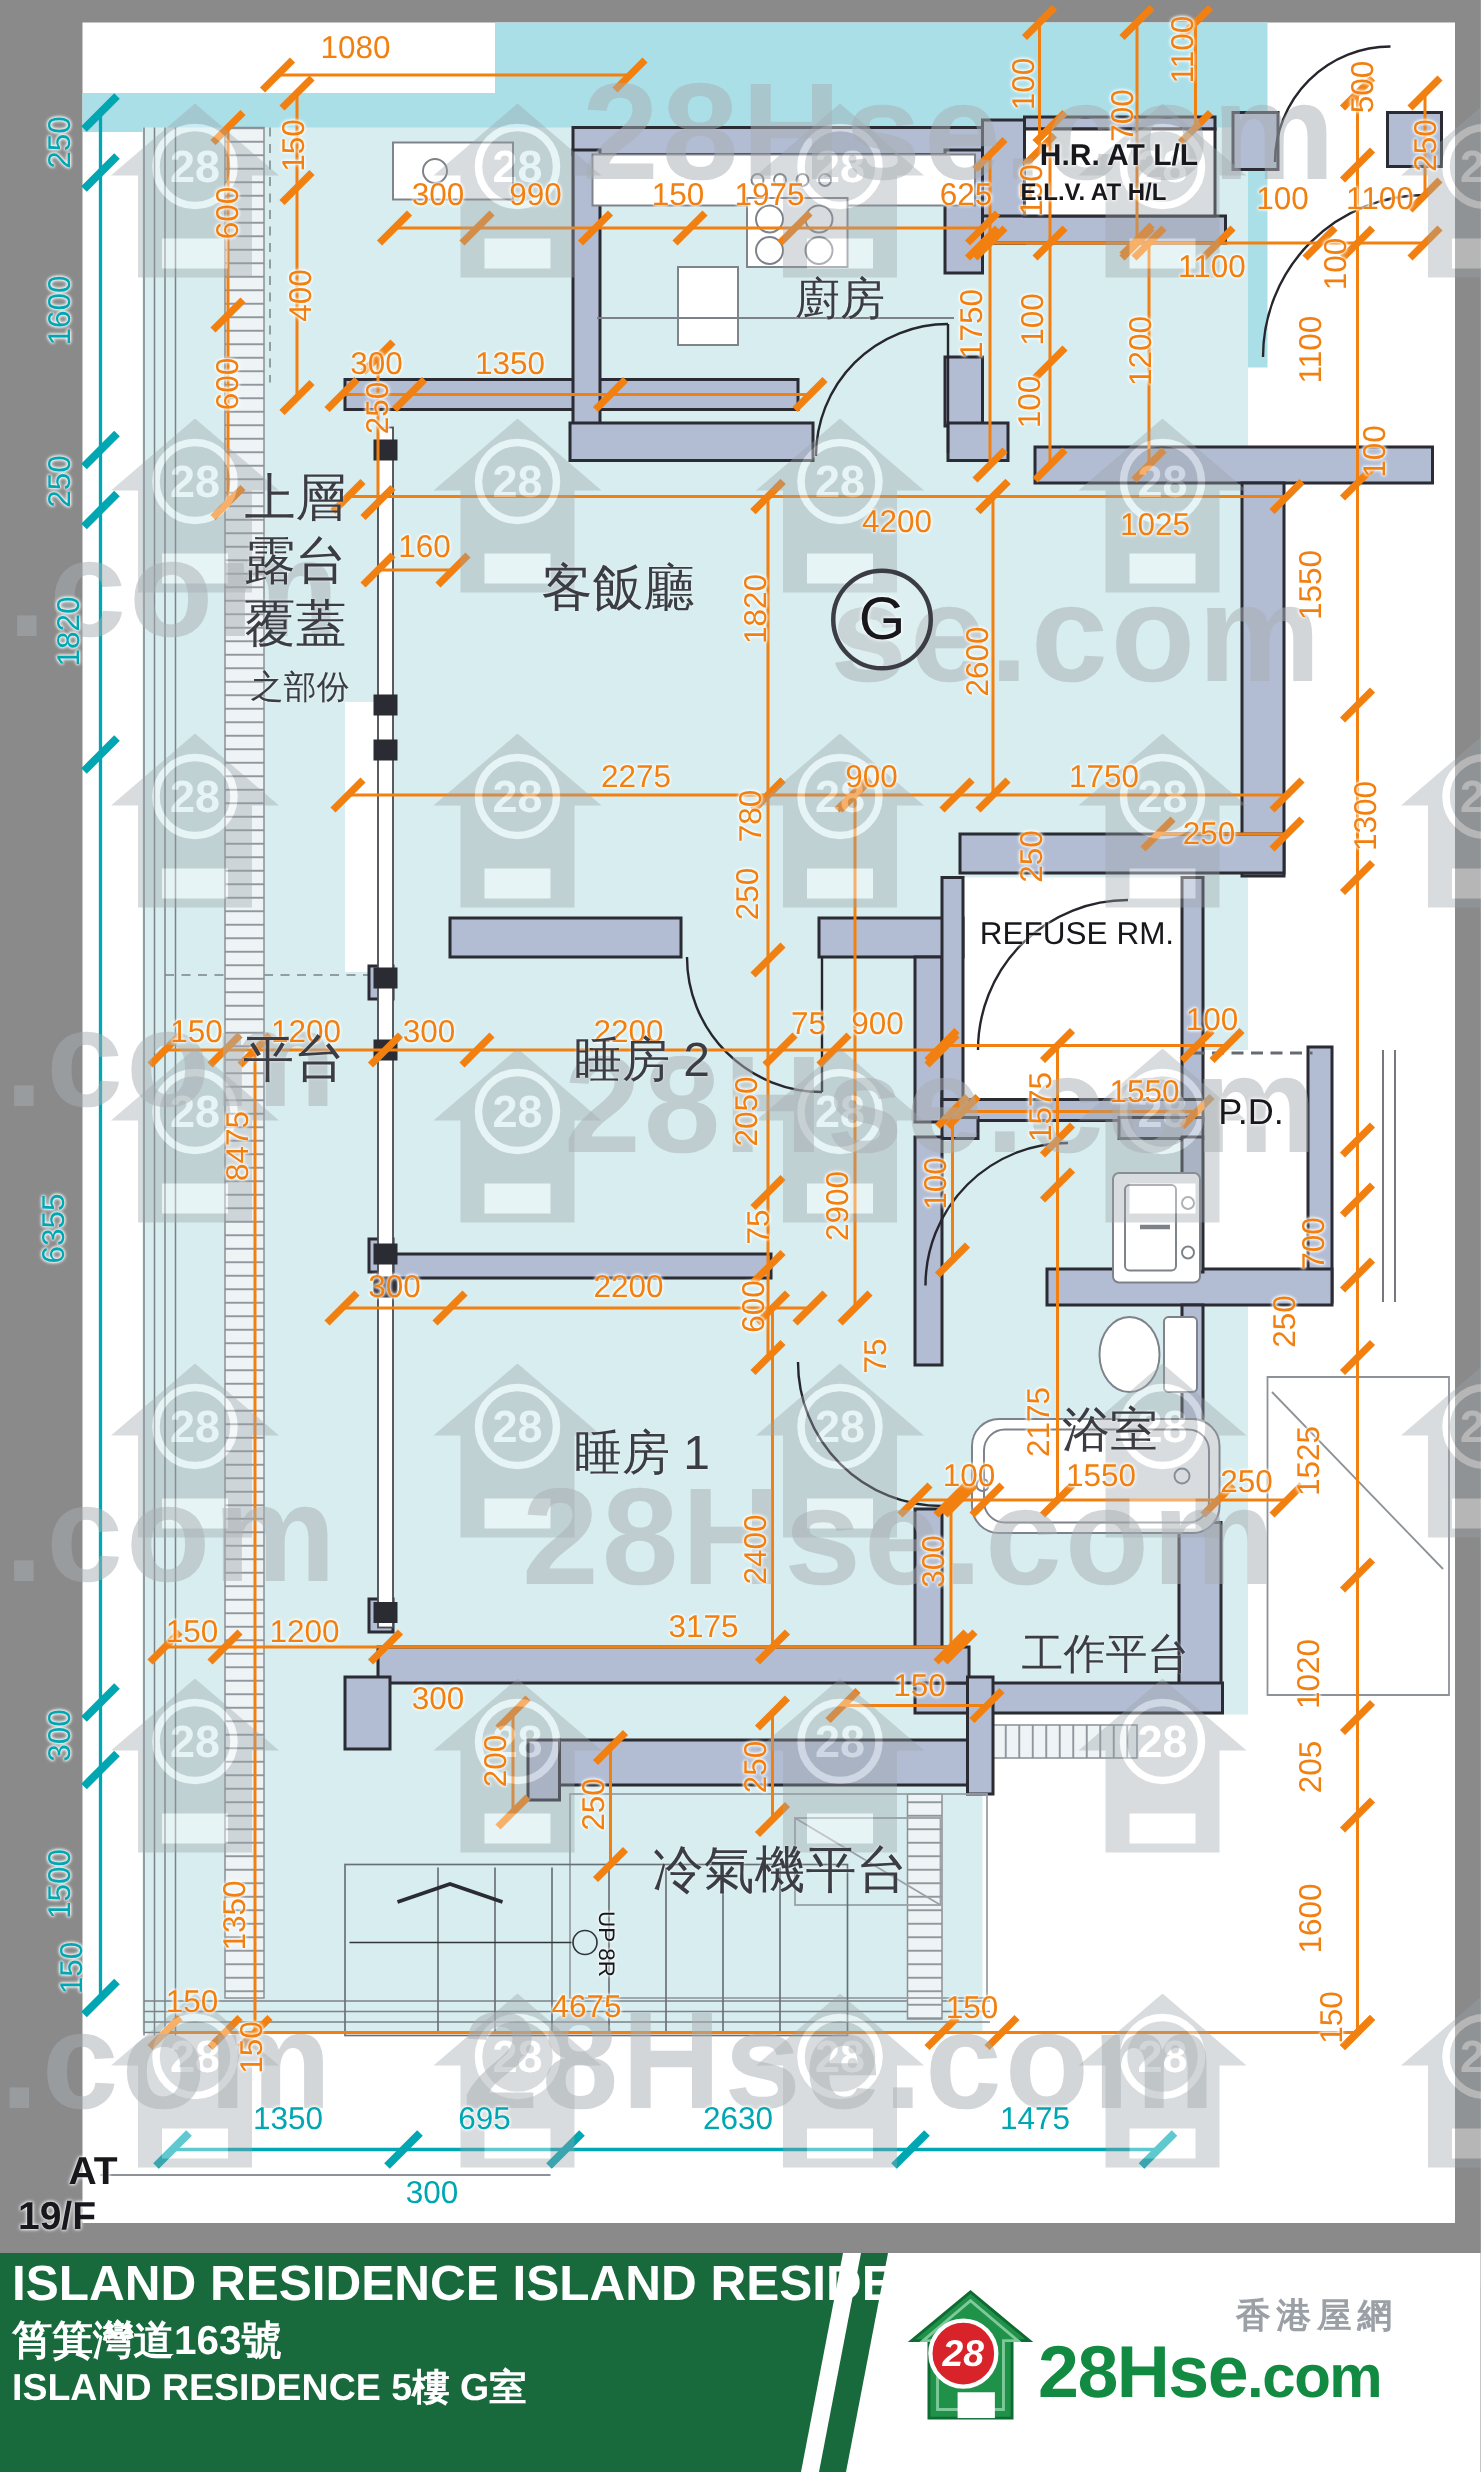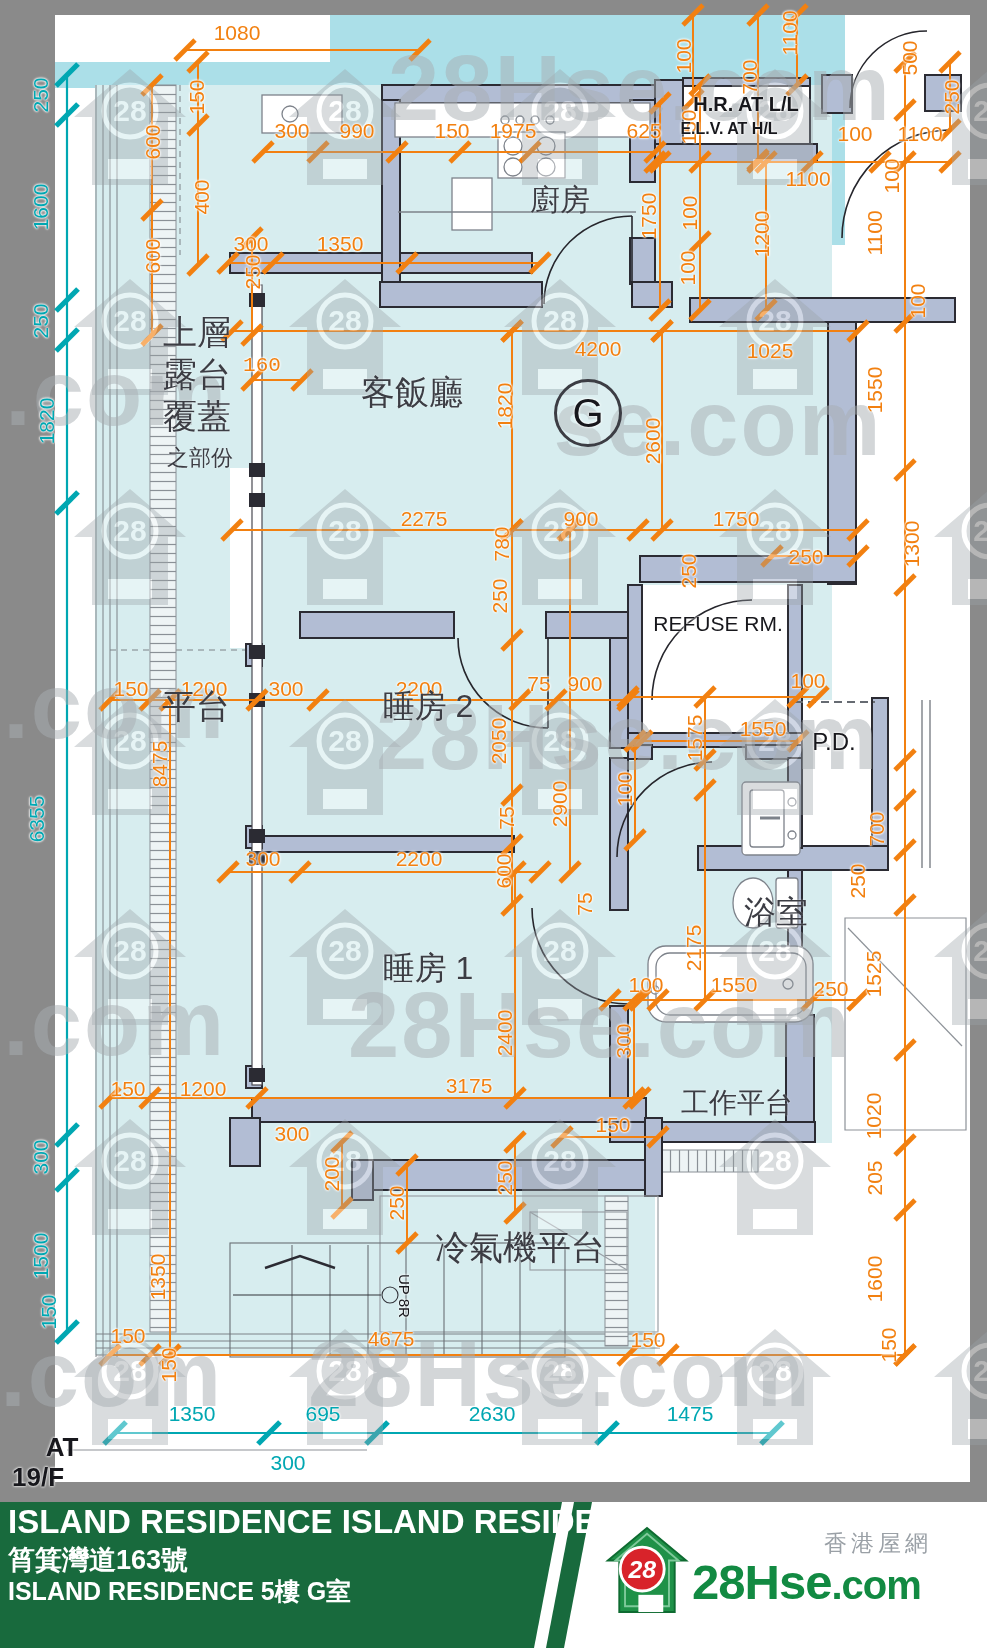--- a/index.html
+++ b/index.html
@@ -28,21 +28,21 @@
       clip-path:polygon(574px 0,592px 0,564px 146px,546px 146px);}
   .ftext{position:absolute;color:#fff;left:8px;}
   .f1{top:1px;font-size:33px;font-weight:bold;letter-spacing:0px;}
   .f2{top:40px;font-size:27px;font-weight:bold;}
   .f3{top:73px;font-size:25px;font-weight:bold;}
   .f4{top:104px;font-size:22px;font-weight:bold;}
   .flogo{position:absolute;left:604px;top:20px;width:380px;height:120px;}
   .logotext{position:absolute;left:88px;top:32px;font-weight:bold;color:#128a42;
       font-size:49px;letter-spacing:-1px;}
   .logotext .tld{font-size:40px;}
-  .tagline{position:absolute;left:220px;top:6px;font-size:23px;color:#9aa0a6;letter-spacing:4px;font-weight:normal;}
+  .tagline{position:absolute;left:220px;top:6px;font-size:23px;color:#9aa0a6;letter-spacing:4px;font-weight:bold;}
 </style>
 </head>
 <body>
 
 <div class="page">
 
 <svg class="plansvg" width="987" height="1502" viewBox="0 0 987 1502">
   <defs>
     <marker id="tkO" markerWidth="14" markerHeight="14" refX="7" refY="7" orient="0">
       <path d="M2,12 L12,2" stroke="#f28010" stroke-width="2.4" fill="none"></path>
@@ -346,21 +346,21 @@
       <div class="lbl dim orange" style="left: 808px; top: 178px;">1100</div>
       <div class="lbl dim orange" style="left: 855px; top: 133px;">100</div>
       <div class="lbl dim orange" style="left: 920px; top: 133px;">1100</div>
       <div class="lbl dim orange rot" style="left: 891px; top: 176px;">100</div>
       <div class="lbl dim orange rot" style="left: 874px; top: 233px;">1100</div>
       <div class="lbl dim orange rot" style="left: 917px; top: 301px;">100</div>
       <div class="lbl dim orange rot" style="left: 909px; top: 58px;">500</div>
       <div class="lbl dim orange rot" style="left: 951px; top: 97px;">250</div>
       <div class="lbl dim orange" style="left: 251px; top: 243px;">300</div>
       <div class="lbl dim orange" style="left: 340px; top: 243px;">1350</div>
-      <div class="lbl dim orange" style="left: 262px; top: 365px; font-family: Liberation Mono, monospace;">160</div>
+      <div class="lbl dim orange" style="left: 283px; top: 365px;">160</div>
       <div class="lbl dim orange" style="left: 598px; top: 348px;">4200</div>
       <div class="lbl dim orange" style="left: 770px; top: 350px;">1025</div>
       <div class="lbl dim orange rot" style="left: 504px; top: 406px;">1820</div>
       <div class="lbl dim orange rot" style="left: 652px; top: 441px;">2600</div>
       <div class="lbl dim orange rot" style="left: 874px; top: 390px;">1550</div>
       <div class="lbl dim orange rot" style="left: 911px; top: 544px;">1300</div>
       <div class="lbl dim orange" style="left: 424px; top: 518px;">2275</div>
       <div class="lbl dim orange" style="left: 581px; top: 518px;">900</div>
       <div class="lbl dim orange" style="left: 736px; top: 518px;">1750</div>
       <div class="lbl dim orange" style="left: 806px; top: 556px;">250</div>
@@ -426,21 +426,21 @@
       <div class="lbl dim teal" style="left: 288px; top: 1462px;">300</div>
       <div class="lbl room" style="left: 560px; top: 200px; font-size: 30px;">廚房</div>
       <div class="lbl room" style="left: 197px; top: 332px; font-size: 34px;">上層</div>
       <div class="lbl room" style="left: 197px; top: 374px; font-size: 34px;">露台</div>
       <div class="lbl room" style="left: 197px; top: 416px; font-size: 34px;">覆蓋</div>
       <div class="lbl room" style="left: 200px; top: 458px; font-size: 22px;">之部份</div>
       <div class="lbl room" style="left: 412px; top: 392px; font-size: 34px;">客飯廳</div>
       <div class="lbl room" style="left: 196px; top: 706px; font-size: 34px;">平台</div>
       <div class="lbl room" style="left: 428px; top: 706px; font-size: 32px;">睡房 2</div>
       <div class="lbl room" style="left: 428px; top: 968px; font-size: 32px;">睡房 1</div>
-      <div class="lbl room" style="left: 740px; top: 912px; font-size: 32px; margin-left: 36px;">浴室</div>
+      <div class="lbl room" style="left: 740px; top: 953px; font-size: 32px;">浴室</div>
       <div class="lbl room" style="left: 737px; top: 1103px; font-size: 28px;">工作平台</div>
       <div class="lbl room" style="left: 520px; top: 1247px; font-size: 34px;">冷氣機平台</div>
       <div class="lbl note b" style="left: 746px; top: 104px; font-size: 20px;">H.R. AT L/L</div>
       <div class="lbl note b" style="left: 729px; top: 129px; font-size: 16px;">E.L.V. AT H/L</div>
       <div class="lbl note" style="left: 718px; top: 623px; font-size: 21px;">REFUSE RM.</div>
       <div class="lbl note" style="left: 834px; top: 742px; font-size: 24px;">P.D.</div>
       <div class="lbl note rot90" style="left: 404px; top: 1296px; font-size: 15px;">UP 8R</div>
       <div class="lbl note b" style="left: 62px; top: 1447px; font-size: 26px;">AT</div>
       <div class="lbl note b" style="left: 38px; top: 1477px; font-size: 26px;">19/F</div>
       <div class="lbl note circle" style="left: 588px; top: 413px; font-size: 40px;">G</div>

